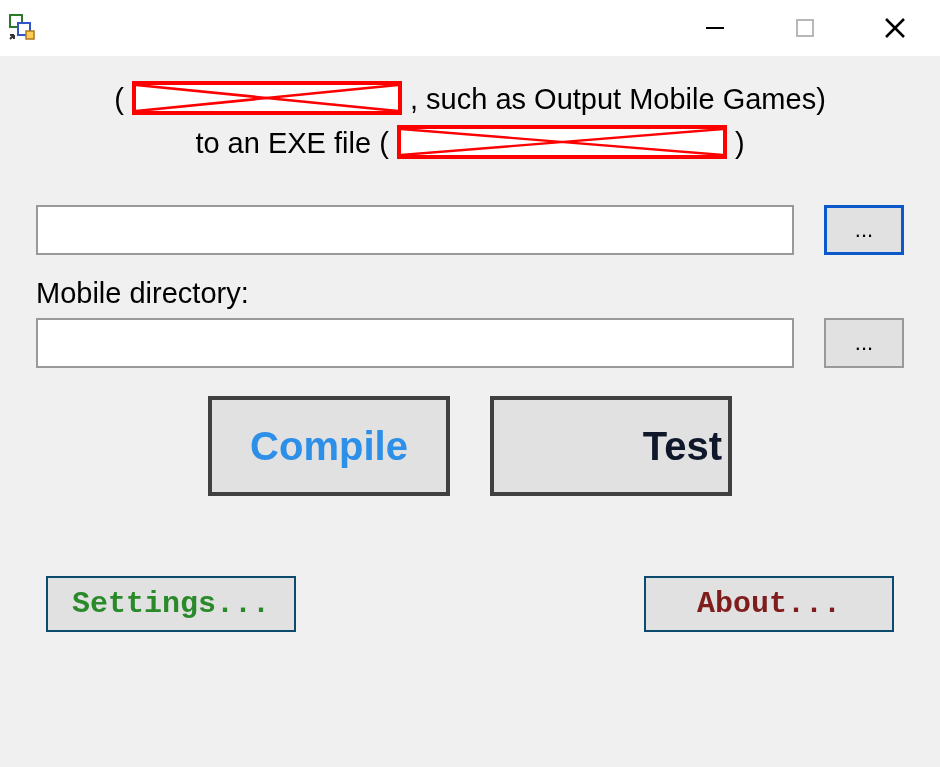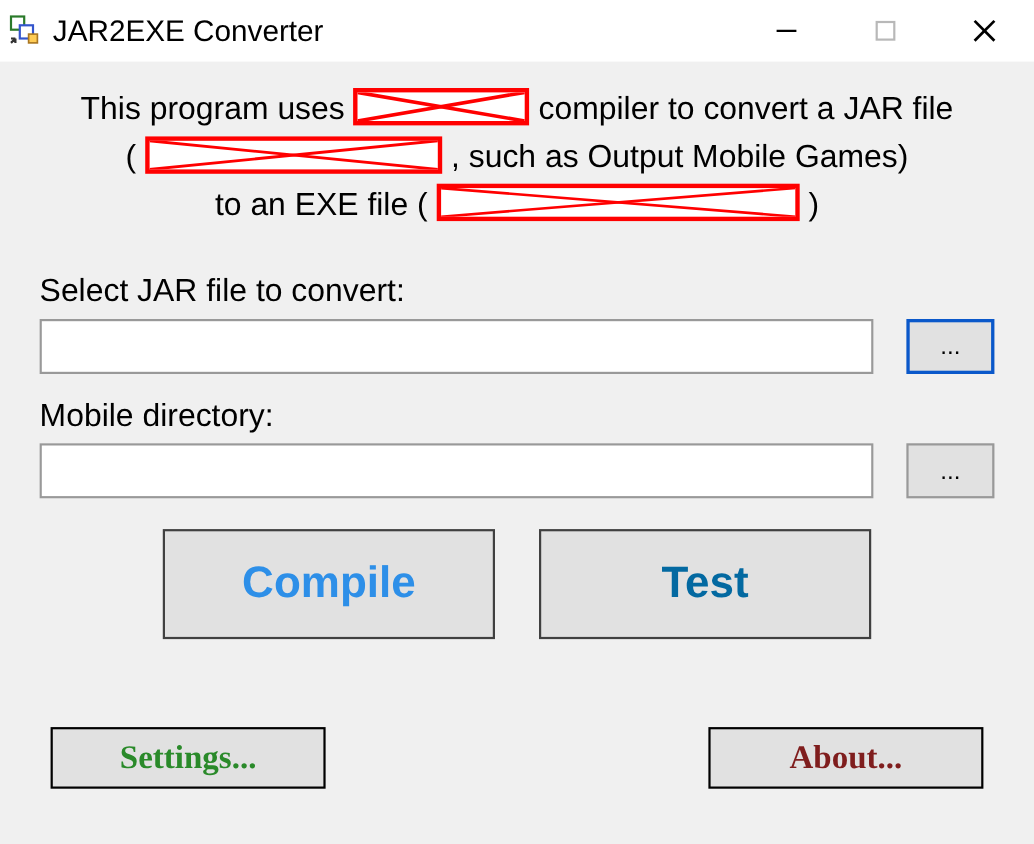--- a/index.html
+++ b/index.html
@@ -114,63 +114,62 @@
   }
 
   .main-buttons {
     display: flex;
     justify-content: center;
     gap: 40px;
     margin-top: 28px;
     margin-bottom: 80px;
   }
   .big-btn {
-    width: 302px;
+    width: 242px;
     height: 100px;
     background: #e1e1e1;
-    border: 2px solid #404040;
+    border: 4px solid #404040;
     font-size: 40px;
     font-weight: 600;
     font-family: inherit;
   }
   .compile-btn { color: #2d8fe8; }
-  .test-btn { color: #0369a1; }
+  .test-btn { color: #0f172a; text-align: right; }
 
   .bottom-buttons {
     display: flex;
     justify-content: space-between;
     padding: 0 10px;
   }
   .small-btn {
     width: 250px;
     height: 56px;
     background: #e1e1e1;
-    border: 2px solid #000000;
+    border: 2px solid #0c4a6e;
     font-size: 30px;
     font-weight: 600;
-    font-family: Liberation Serif, serif;
+    font-family: Liberation Mono, monospace;
   }
   .settings-btn { color: #2a8a2a; }
   .about-btn { color: #7f1d1d; }
   .exit-btn { color: #6a2ad8; }
 </style>
 </head>
 <body>
 
 <div class="titlebar">
   <div class="titlebar-left">
     <span class="app-icon">
       <svg viewBox="0 0 30 30" width="30" height="30">
         <rect x="2" y="2" width="12" height="12" fill="none" stroke="#2a7a2a" stroke-width="2"></rect>
         <rect x="10" y="10" width="12" height="12" fill="#fff" stroke="#3355cc" stroke-width="2"></rect>
         <rect x="18" y="18" width="8" height="8" fill="#ffcc55" stroke="#aa7722" stroke-width="1.5"></rect>
         <path d="M6 22 L2 26 M6 22 L6 26 M6 22 L2 22" stroke="#333" stroke-width="2" fill="none"></path>
       </svg>
     </span>
-    <span class="app-title">JAR2EXE Converter</span>
   </div>
   <div class="win-controls">
     <button class="win-btn">
       <svg width="22" height="22" viewBox="0 0 22 22">
           <line x1="2" y1="11" x2="20" y2="11" stroke="#000" stroke-width="2"></line>
         </svg>
     </button>
     <button class="win-btn disabled">
       <svg width="20" height="20" viewBox="0 0 20 20">
           <rect x="2" y="2" width="16" height="16" fill="none" stroke="#b8b8b8" stroke-width="2"></rect>
@@ -182,47 +181,38 @@
           <line x1="21" y1="3" x2="3" y2="21" stroke="#000" stroke-width="2.5"></line>
         </svg>
     </button>
   </div>
 </div>
 
 <div class="content">
 
   <div class="intro">
     <div class="intro-line">
-      <span>This program uses </span>
-      <span class="redact redact1"><svg viewBox="0 0 100 20" preserveAspectRatio="none">
-            <line x1="0" y1="0" x2="100" y2="20" stroke="#ff0000" stroke-width="2.5"></line>
-            <line x1="100" y1="0" x2="0" y2="20" stroke="#ff0000" stroke-width="2.5"></line>
-          </svg></span>
-      <span> compiler to convert a JAR file</span>
-    </div>
-    <div class="intro-line">
       <span>( </span>
       <span class="redact redact2"><svg viewBox="0 0 100 20" preserveAspectRatio="none">
             <line x1="0" y1="0" x2="100" y2="20" stroke="#ff0000" stroke-width="2"></line>
             <line x1="100" y1="0" x2="0" y2="20" stroke="#ff0000" stroke-width="2"></line>
           </svg></span>
       <span>, such as Output Mobile Games)</span>
     </div>
     <div class="intro-line">
       <span>to an EXE file ( </span>
       <span class="redact redact3"><svg viewBox="0 0 100 20" preserveAspectRatio="none">
             <line x1="0" y1="0" x2="100" y2="20" stroke="#ff0000" stroke-width="1.8"></line>
             <line x1="100" y1="0" x2="0" y2="20" stroke="#ff0000" stroke-width="1.8"></line>
           </svg></span>
       <span> )</span>
     </div>
   </div>
 
   <div class="field-group">
-    <div class="field-label">Select JAR file to convert:</div>
     <div class="field-row">
       <input class="text-input" type="text" value="" style="">
       <button class="browse-btn active">...</button>
     </div>
   </div>
 
   <div class="field-group">
     <div class="field-label">Mobile directory:</div>
     <div class="field-row">
       <input class="text-input" type="text" value="" style="">

